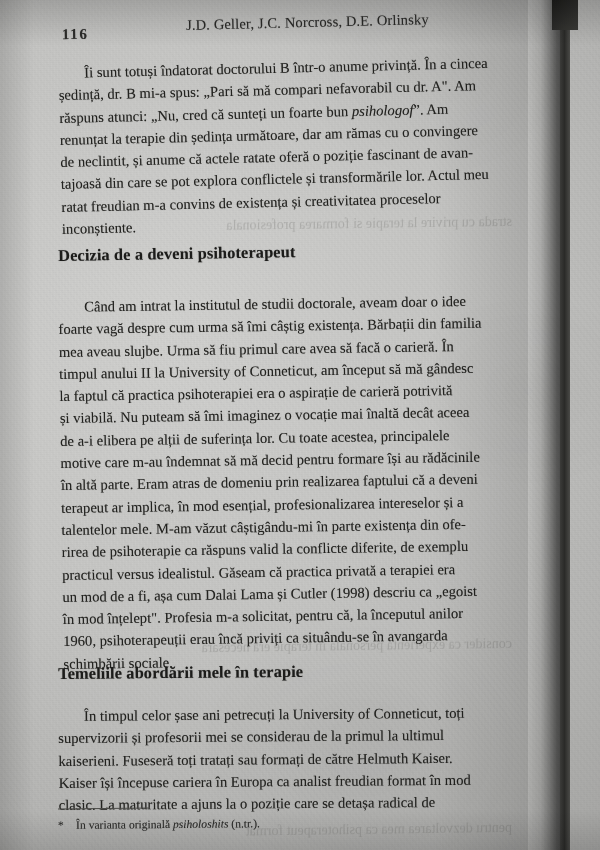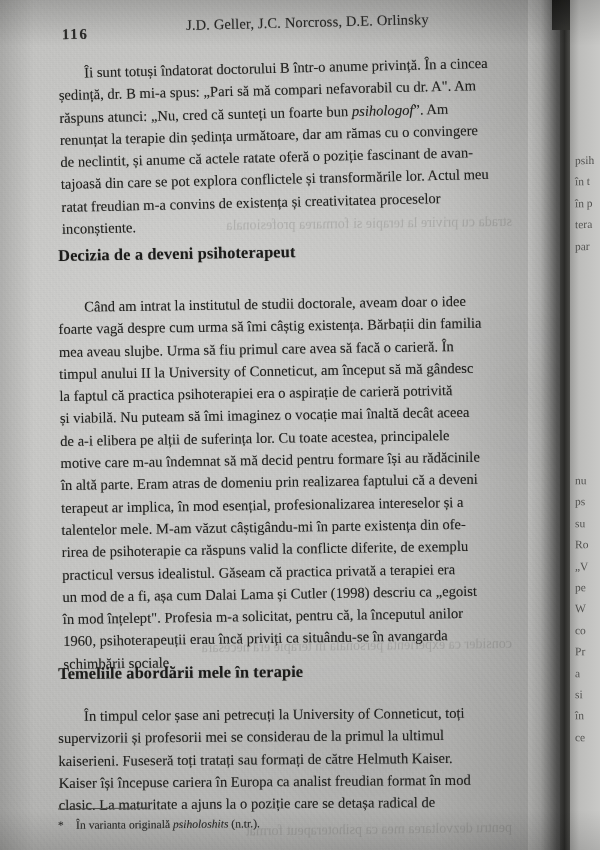--- a/index.html
+++ b/index.html
@@ -360,39 +360,19 @@
     </div>
 
   </div>
 
   <div class="curl"></div>
 
   <div class="gutter-wrap">
     <div class="gutter-curve"></div>
     <div class="gutter-dark"></div>
     <div class="gutter-top-block"></div>
-    <div class="facing-page">
-      <div class="facing-col one">psih
-în t
-în p
-tera
-par</div>
-      <div class="facing-col two">nu
-ps
-su
-Ro
-„V
-pe
-W
-co
-Pr
-a
-si
-în
-ce</div>
-    </div>
   </div>
 
   <div class="top-shadow"></div>
   <div class="bottom-shadow"></div>
   <div class="left-shadow"></div>
 
 </div>
 
 </body></html>

